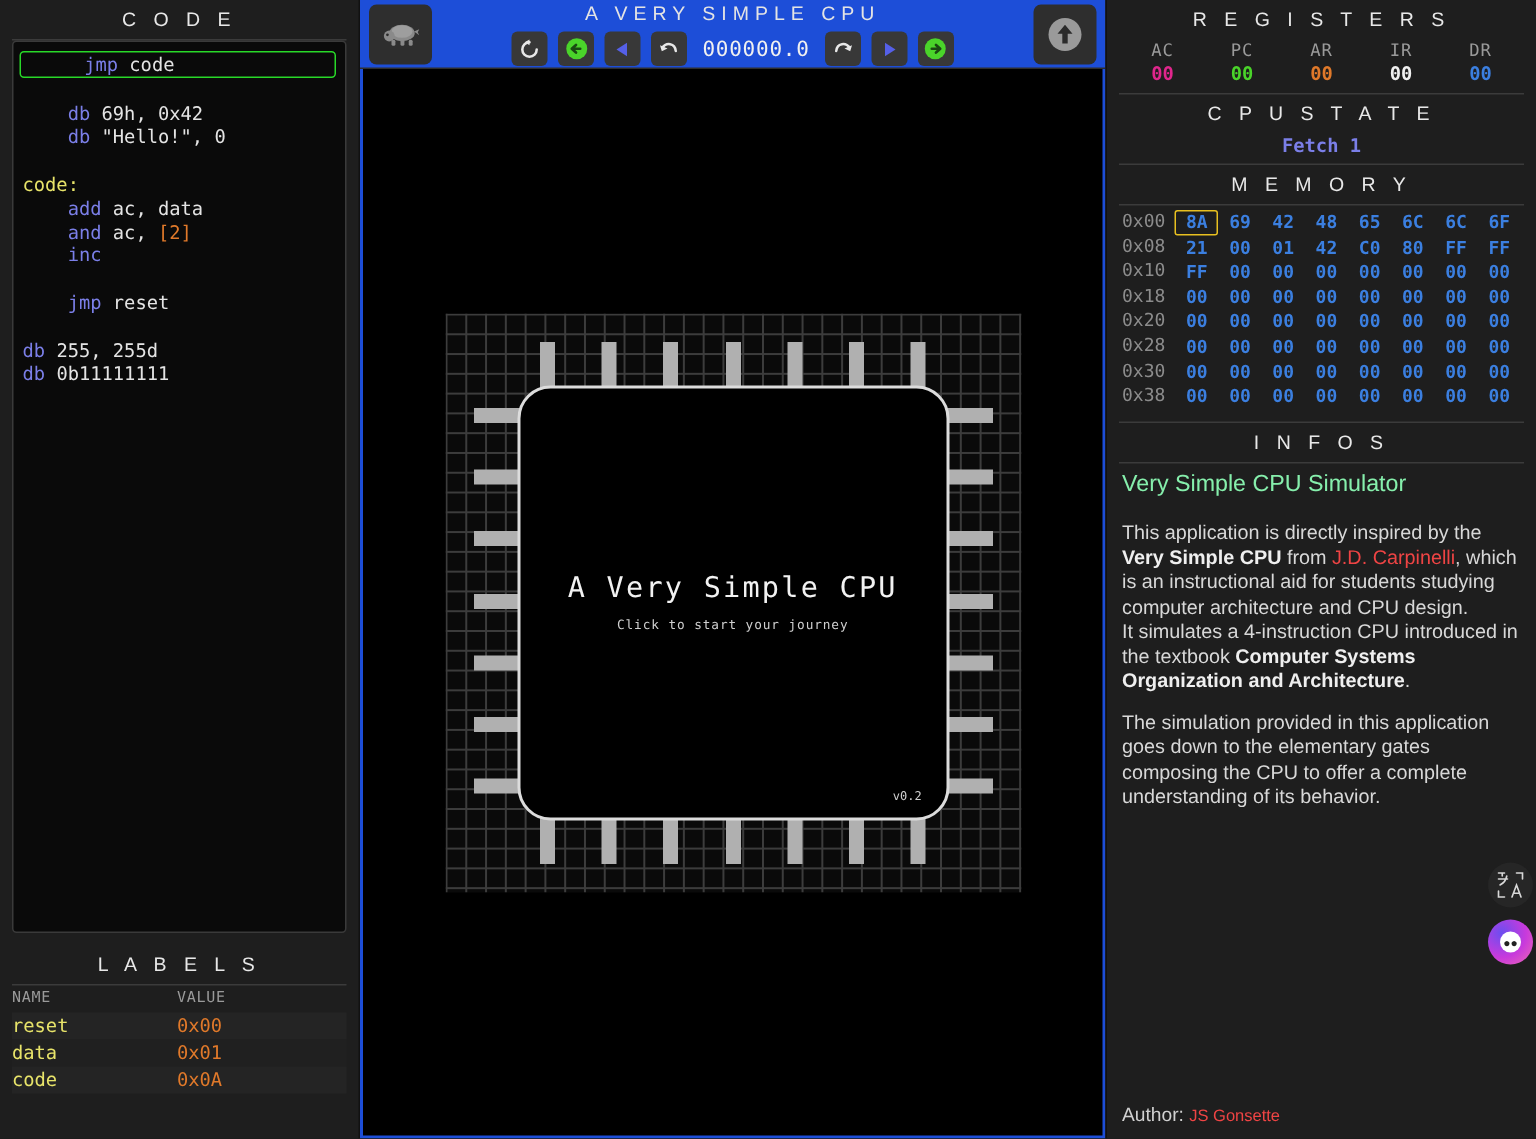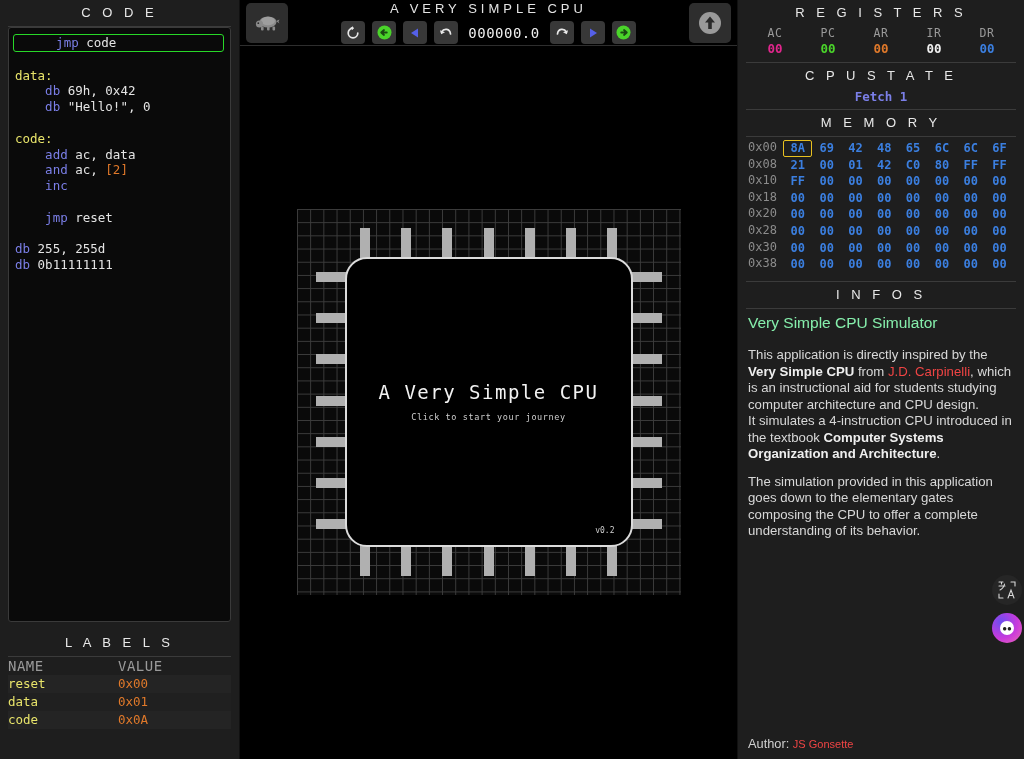--- a/index.html
+++ b/index.html
@@ -55,30 +55,30 @@
   }
 
   .labels-section { height: 129px; display: flex; flex-direction: column; }
   .labels-table {
     margin: 0 8px;
     font-family: "DejaVu Sans Mono", monospace;
     font-size: 12.5px;
   }
   .lrow { display: flex; line-height: 18px; }
   .lrow .c1 { width: 110px; }
-  .lrow.head { color: #9a9a9a; font-size: 14px; letter-spacing: .5px; }
+  .lrow.head { color: #9a9a9a; font-size: 10px; letter-spacing: .5px; }
   .lrow.data { background: #242424; }
   .lrow.data:nth-child(odd) { background: #202020; }
   .lrow.data .c1 { color: #e8e46a; }
   .lrow.data .c2 { color: #e0792a; }
 
   
   .center-col {
     width: 497px; height: 759px;
-    background: #000000;
+    background: #1d4ed8;
     display: flex; flex-direction: column;
     position: relative;
   }
   .toolbar {
     height: 46px; position: relative;
     display: flex; align-items: flex-start;
     border-bottom: 1px solid #2e2e2e;
   }
   .app-title {
     position: absolute; top: 1px; left: 0; right: 0;
@@ -216,21 +216,20 @@
 <div class="app">
 
   <div class="left-col">
 
     <div class="code-section">
       <div class="panel-title">C O D E</div>
       <div class="hr"></div>
       <div class="code-editor" id="code-editor">
           <div class="cline highlight"><span class="tok-txt">    </span><span class="tok-kw">jmp</span><span class="tok-txt"> code</span></div>
           <div class="cline">&nbsp;</div>
-          <div class="cline"><span class="tok-label">data:</span></div>
           <div class="cline"><span class="tok-txt">    </span><span class="tok-kw">db</span><span class="tok-txt"> 69h, 0x42</span></div>
           <div class="cline"><span class="tok-txt">    </span><span class="tok-kw">db</span><span class="tok-txt"> "Hello!", 0</span></div>
           <div class="cline">&nbsp;</div>
           <div class="cline"><span class="tok-label">code:</span></div>
           <div class="cline"><span class="tok-txt">    </span><span class="tok-kw">add</span><span class="tok-txt"> ac, data</span></div>
           <div class="cline"><span class="tok-txt">    </span><span class="tok-kw">and</span><span class="tok-txt"> ac, </span><span class="tok-num">[2]</span></div>
           <div class="cline"><span class="tok-txt">    </span><span class="tok-kw">inc</span></div>
           <div class="cline">&nbsp;</div>
           <div class="cline"><span class="tok-txt">    </span><span class="tok-kw">jmp</span><span class="tok-txt"> reset</span></div>
           <div class="cline">&nbsp;</div>

